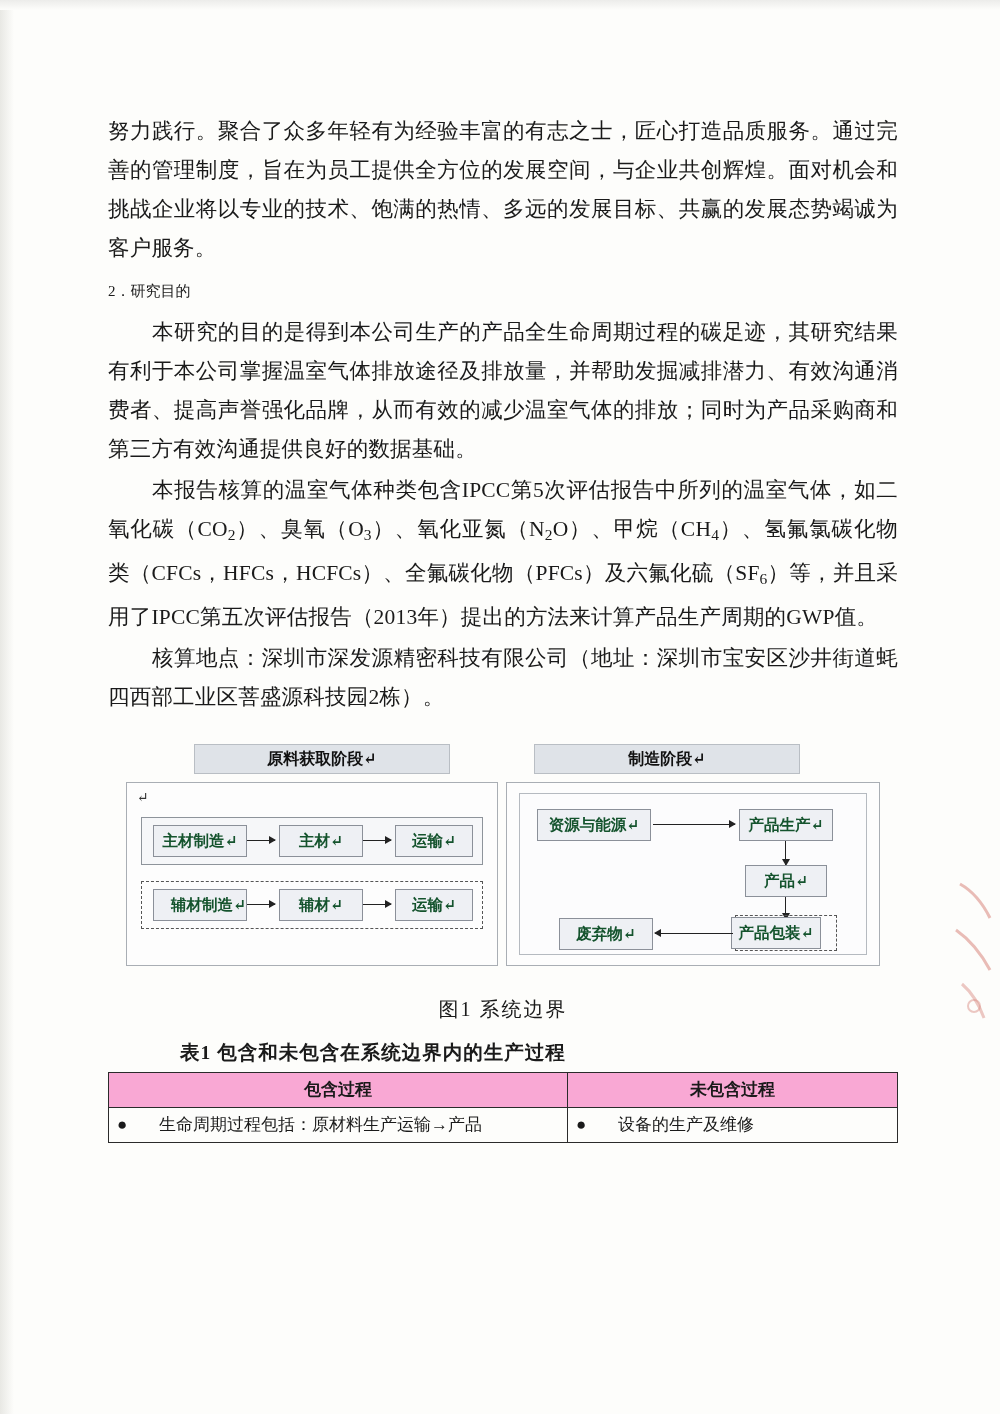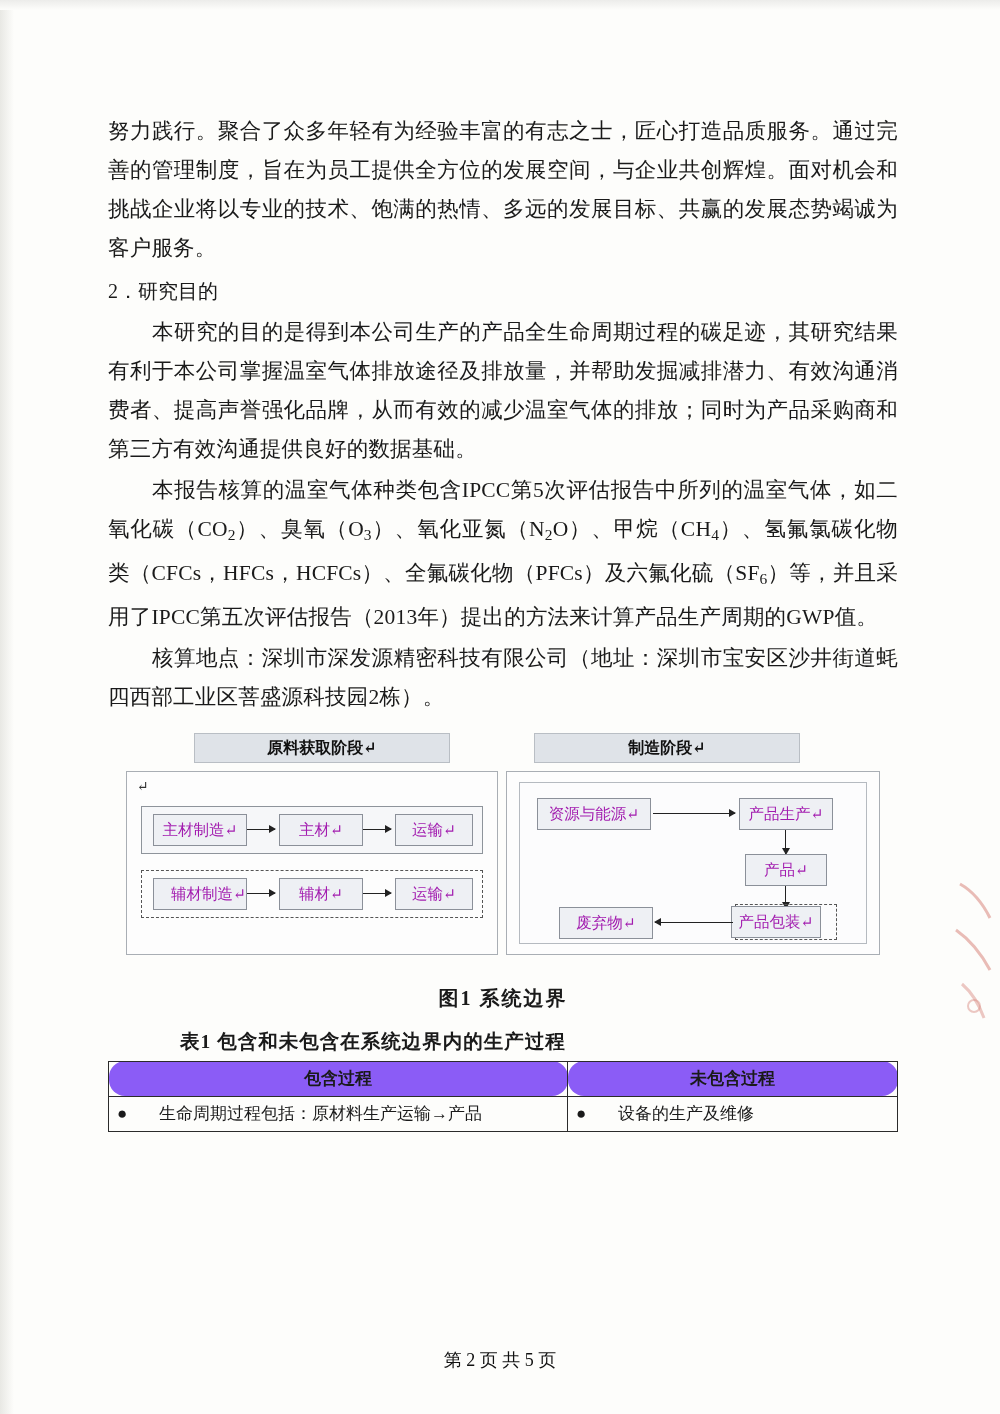--- a/index.html
+++ b/index.html
@@ -43,31 +43,31 @@
     line-height: 39px;
     text-align: justify;
     text-justify: inter-ideograph;
     letter-spacing: 0.2px;
   }
   p.indent {
     text-indent: 44px;
   }
   .heading {
     margin: 4px 0 2px 0;
-    font-size: 20px;
+    font-size: 15px;
     line-height: 39px;
   }
   .sub {
     font-size: 0.72em;
     vertical-align: -0.25em;
   }
   
   .figure-wrap {
     position: relative;
-    margin-top: 16px;
+    margin-top: 27px;
     height: 236px;
   }
   .stage-label {
     position: absolute;
     background: #dfe3e8;
     border: 1px solid #b9bec4;
     font-size: 16px;
     font-weight: bold;
     text-align: center;
     line-height: 28px;
@@ -96,22 +96,23 @@
     background: transparent;
   }
   .node {
     position: absolute;
     border: 1px solid #8b9099;
     background: #eef0f4;
     font-size: 15.5px;
     text-align: center;
     line-height: 30px;
     height: 30px;
-    color: #a21caf;
+    color: #14532d;
     white-space: nowrap;
+    font-weight: bold;
   }
   .arrow-h {
     position: absolute;
     height: 1px;
     background: #222;
   }
   .arrow-h::after {
     content: "";
     position: absolute;
     right: -1px; top: -3.5px;
@@ -137,21 +138,21 @@
     content: "";
     position: absolute;
     left: -3.5px; bottom: -1px;
     border-top: 7px solid #222;
     border-left: 4px solid transparent;
     border-right: 4px solid transparent;
   }
   .fig-caption {
     text-align: center;
     font-size: 20px;
-    font-weight: bold;
+    font-weight: normal;
     margin-top: 16px;
     letter-spacing: 2px;
   }
   .table-caption {
     font-size: 19.5px;
     font-weight: bold;
     margin-top: 16px;
     margin-left: 72px;
     letter-spacing: 1px;
   }
@@ -160,24 +161,23 @@
     border-collapse: collapse;
     width: 790px;
     font-size: 17px;
   }
   table.proc th, table.proc td {
     border: 1px solid #2b2b2b;
     padding: 4px 8px;
     height: 26px;
   }
   table.proc th {
-    background: #8b5cf6;
+    background: #f9a8d4;
     font-weight: bold;
     text-align: center;
-    border-radius: 16px;
   }
   table.proc td {
     text-align: left;
   }
   td.bulletcell {
     width: 26px;
     text-align: center;
     border-right: none !important;
   }
   td.textcell {
@@ -289,14 +289,13 @@
           <td class="bulletcell">●</td>
           <td class="textcell" style="width:400px;">生命周期过程包括：原材料生产运输→产品</td>
           <td class="bulletcell">●</td>
           <td class="textcell">设备的生产及维修</td>
         </tr>
       </tbody>
     </table>
 
   </div>
 
-  <div class="footer">第 2 页 共 5 页</div>
 </div>
 
 </body></html>

